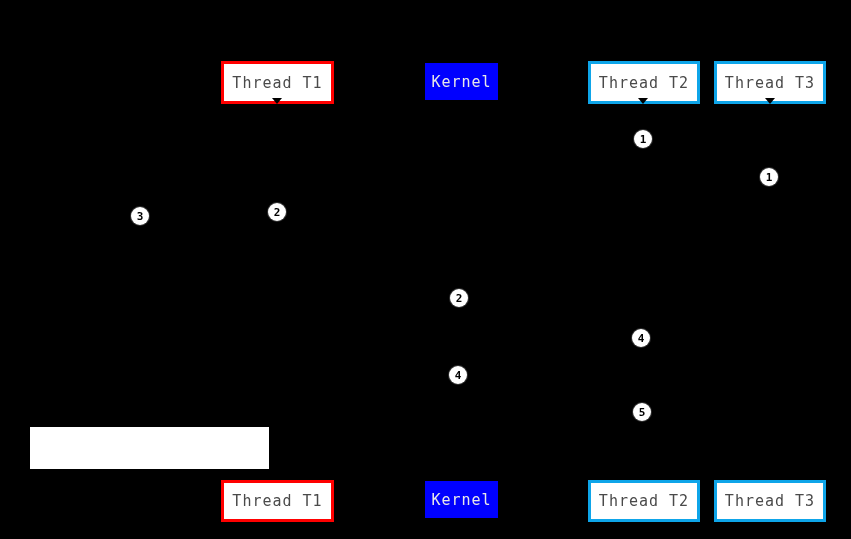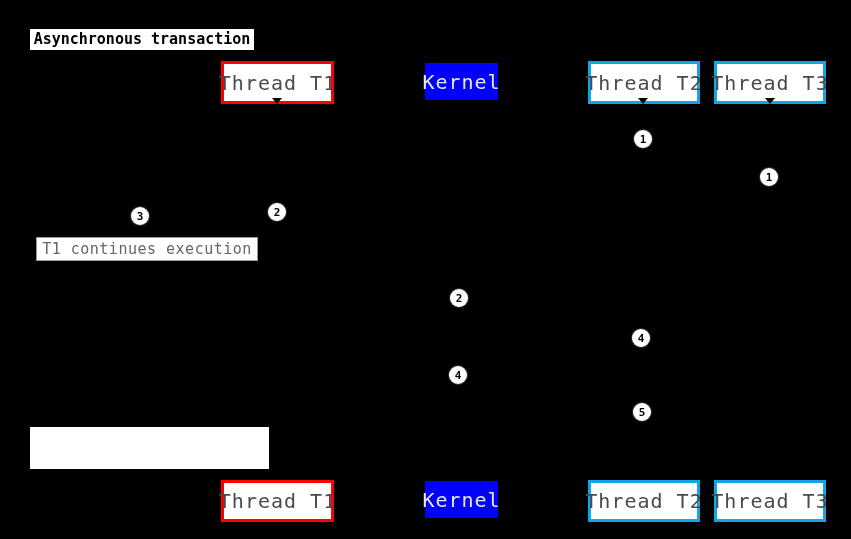--- a/index.html
+++ b/index.html
@@ -33,21 +33,21 @@
     white-space: nowrap;
   }
   
   .actor {
     position: absolute;
     box-sizing: border-box;
     background: #ffffff;
     display: flex;
     align-items: center;
     justify-content: center;
-    font-size: 20px;
+    font-size: 15px;
     letter-spacing: 1px;
     color: #4a4a4a;
     white-space: nowrap;
   }
   .actor.red-outline  { border: 3px solid #ff0000; }
   .actor.blue-outline { border: 3px solid #0ea5e9; }
   .actor.blue-solid {
     background: #0000ff;
     border: none;
     color: #e8e8e8;
@@ -91,40 +91,38 @@
     align-items: center;
     justify-content: center;
     box-shadow: 0 0 0 1px rgba(90,90,90,0.55);
   }
 </style>
 </head>
 <body>
 
 <div class="stage">
 
-  <div class="title-box">Asynchronous transaction</div>
 
   <div class="actor red-outline" style="left:221px;top:61px;width:113px;height:43px;">
     <span>Thread T1</span>
   </div>
   <div class="actor blue-solid" style="left:425px;top:63px;width:73px;height:37px;">
     <span>Kernel</span>
   </div>
   <div class="actor blue-outline" style="left:588px;top:61px;width:112px;height:43px;">
     <span>Thread T2</span>
   </div>
   <div class="actor blue-outline" style="left:714px;top:61px;width:112px;height:43px;">
     <span>Thread T3</span>
   </div>
 
   <div class="tick down" style="left:272px;top:98px;"></div>
   <div class="tick down" style="left:638px;top:98px;"></div>
   <div class="tick down" style="left:765px;top:98px;"></div>
 
-  <div class="note bordered" style="left:36px;top:237px;width:222px;height:24px;">T1 continues execution</div>
   <div class="note" style="left:30px;top:427px;width:239px;height:42px;"></div>
 
   <div class="badge" style="left:634px;top:130px;">1</div>
   <div class="badge" style="left:760px;top:168px;">1</div>
   <div class="badge" style="left:268px;top:203px;">2</div>
   <div class="badge" style="left:131px;top:207px;">3</div>
   <div class="badge" style="left:450px;top:289px;">2</div>
   <div class="badge" style="left:632px;top:329px;">4</div>
   <div class="badge" style="left:449px;top:366px;">4</div>
   <div class="badge" style="left:633px;top:403px;">5</div>

